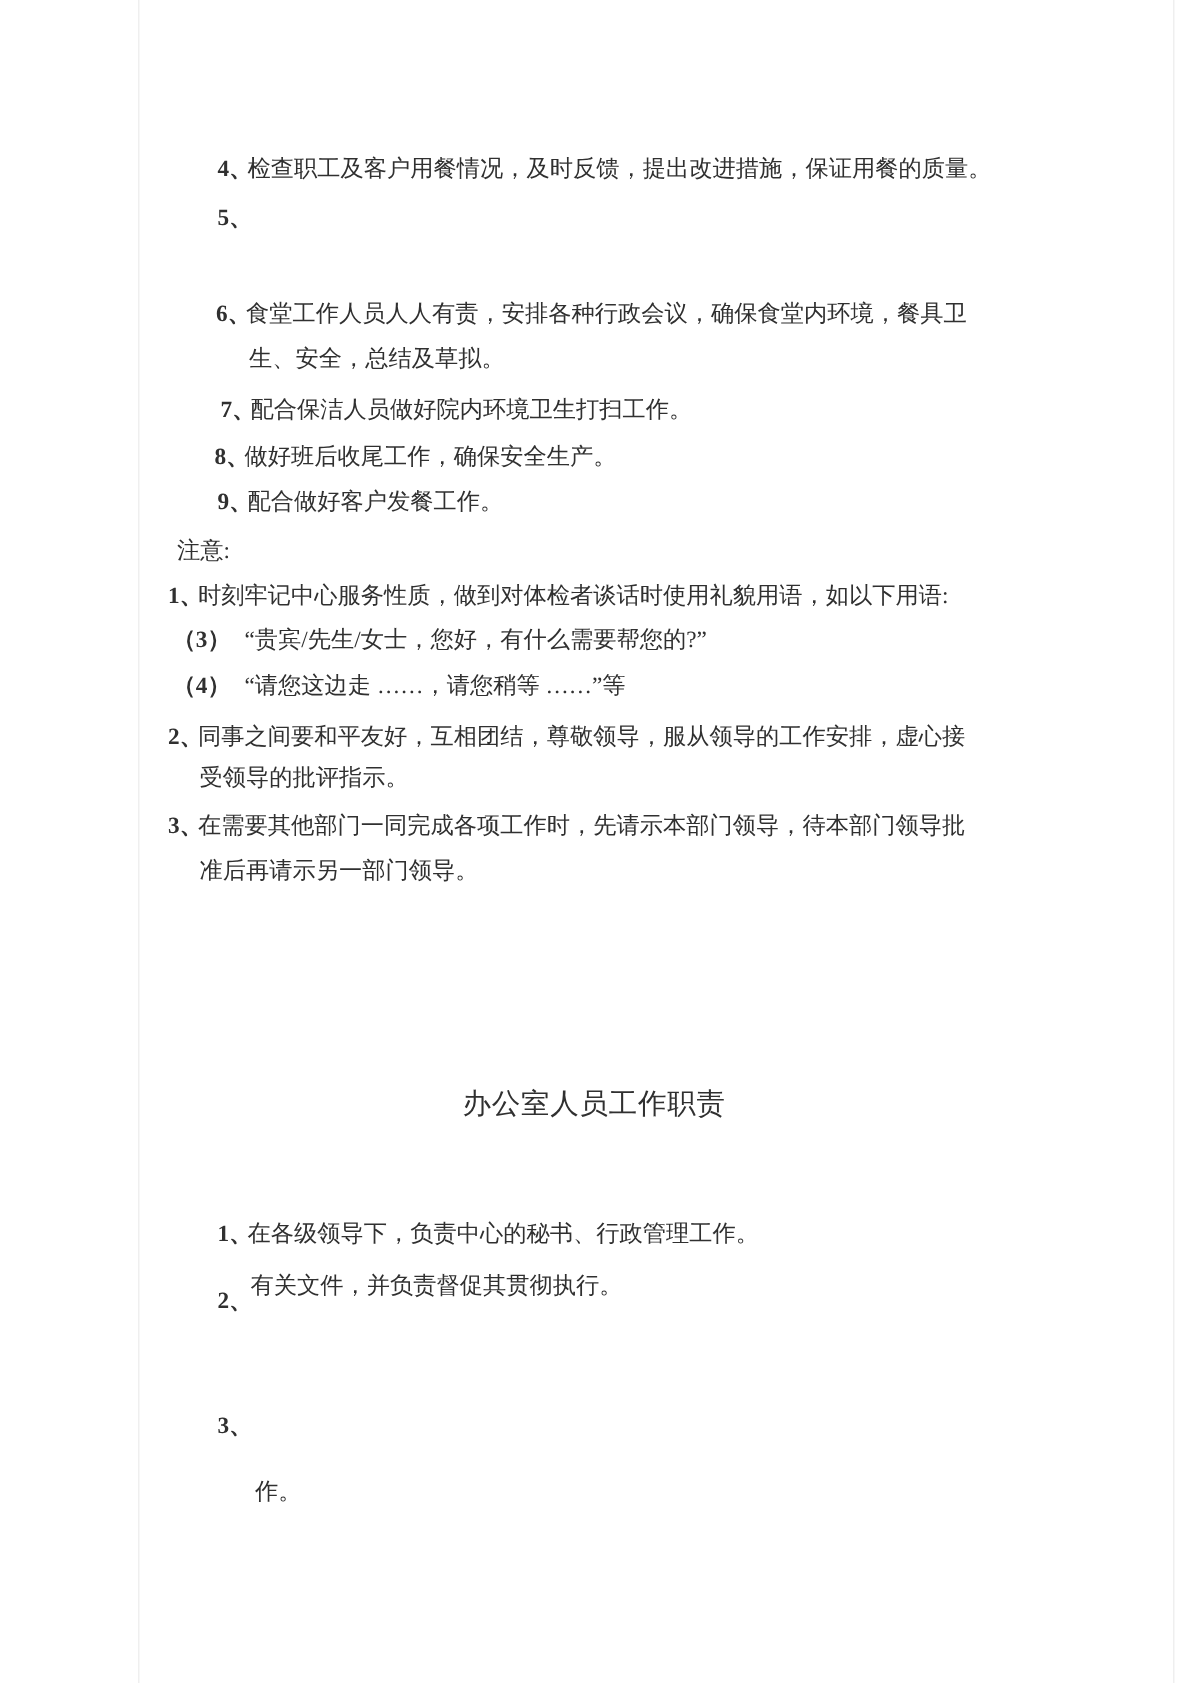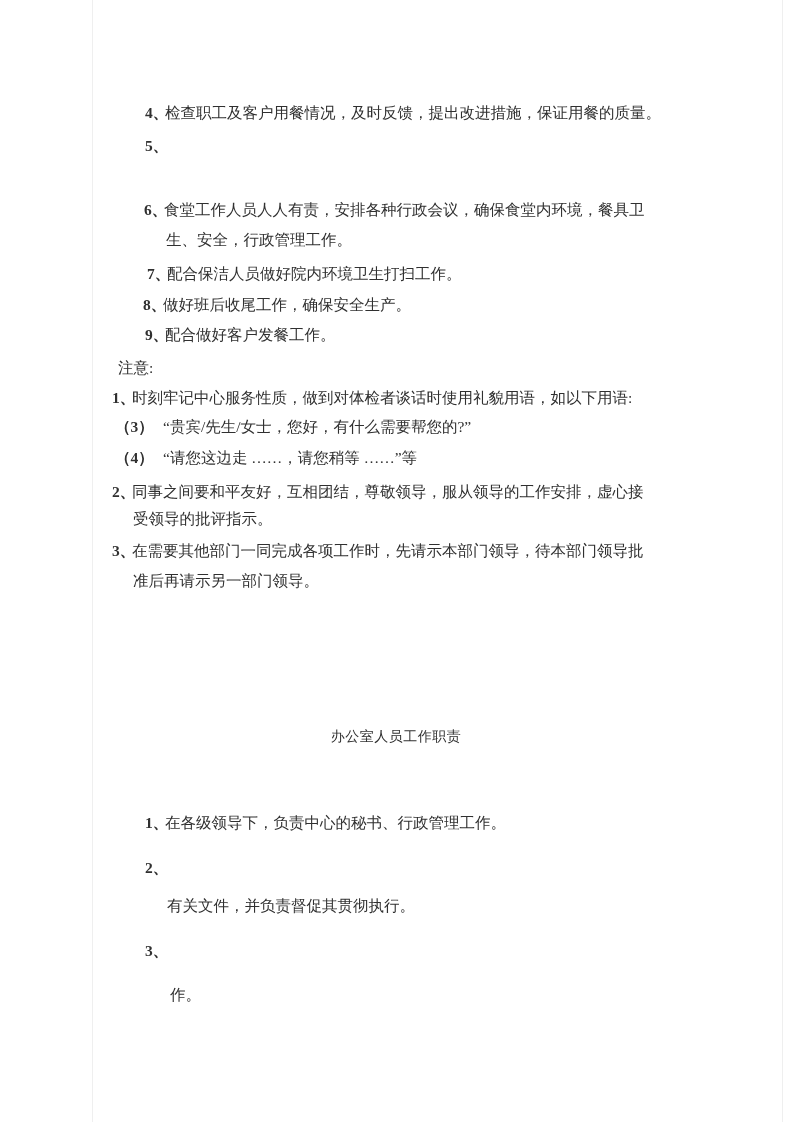--- a/index.html
+++ b/index.html
@@ -13,21 +13,21 @@
   }
   .edge{position:absolute;top:0;bottom:0;width:1px;background:#efefef;}
   .ln{
     position:absolute;left:0;width:100%;height:18px;
     font-size:15.5px;line-height:18px;white-space:nowrap;
   }
   .num,.txt{position:absolute;top:0;}
   .num{font-weight:bold;}
   .heading{
     position:absolute;top:726px;left:0;width:100%;
-    text-align:center;font-size:14px;line-height:22px;
+    text-align:center;font-size:19px;line-height:22px;
     letter-spacing:0.5px;white-space:nowrap;
   }
 </style>
 </head>
 <body>
 
 <div class="page">
 
   <div class="edge" style="left:92px"></div>
   <div class="edge" style="left:782px"></div>
@@ -37,21 +37,21 @@
     <span class="txt" style="left:165px">检查职工及客户用餐情况，及时反馈，提出改进措施，保证用餐的质量。</span>
   </div>
   <div class="ln" style="top:137px">
     <span class="num" style="left:145px">5、</span>
   </div>
   <div class="ln" style="top:201px">
     <span class="num" style="left:144px">6、</span>
     <span class="txt" style="left:164px">食堂工作人员人人有责，安排各种行政会议，确保食堂内环境，餐具卫</span>
   </div>
   <div class="ln" style="top:231px">
-    <span class="txt" style="left:166px">生、安全，行政管理工作。</span>
+    <span class="txt" style="left:166px">生、安全，总结及草拟。</span>
   </div>
   <div class="ln" style="top:265px">
     <span class="num" style="left:147px">7、</span>
     <span class="txt" style="left:167px">配合保洁人员做好院内环境卫生打扫工作。</span>
   </div>
   <div class="ln" style="top:296px">
     <span class="num" style="left:143px">8、</span>
     <span class="txt" style="left:163px">做好班后收尾工作，确保安全生产。</span>
   </div>
   <div class="ln" style="top:326px">
@@ -91,21 +91,21 @@
 
   <div class="heading">办公室人员工作职责</div>
 
   <div class="ln" style="top:814px">
     <span class="num" style="left:145px">1、</span>
     <span class="txt" style="left:165px">在各级领导下，负责中心的秘书、行政管理工作。</span>
   </div>
   <div class="ln" style="top:859px">
     <span class="num" style="left:145px">2、</span>
   </div>
-  <div class="ln" style="top:897px">
+  <div class="ln" style="top:849px">
     <span class="txt" style="left:167px">有关文件，并负责督促其贯彻执行。</span>
   </div>
   <div class="ln" style="top:942px">
     <span class="num" style="left:145px">3、</span>
   </div>
   <div class="ln" style="top:986px">
     <span class="txt" style="left:170px">作。</span>
   </div>
 
 </div>

